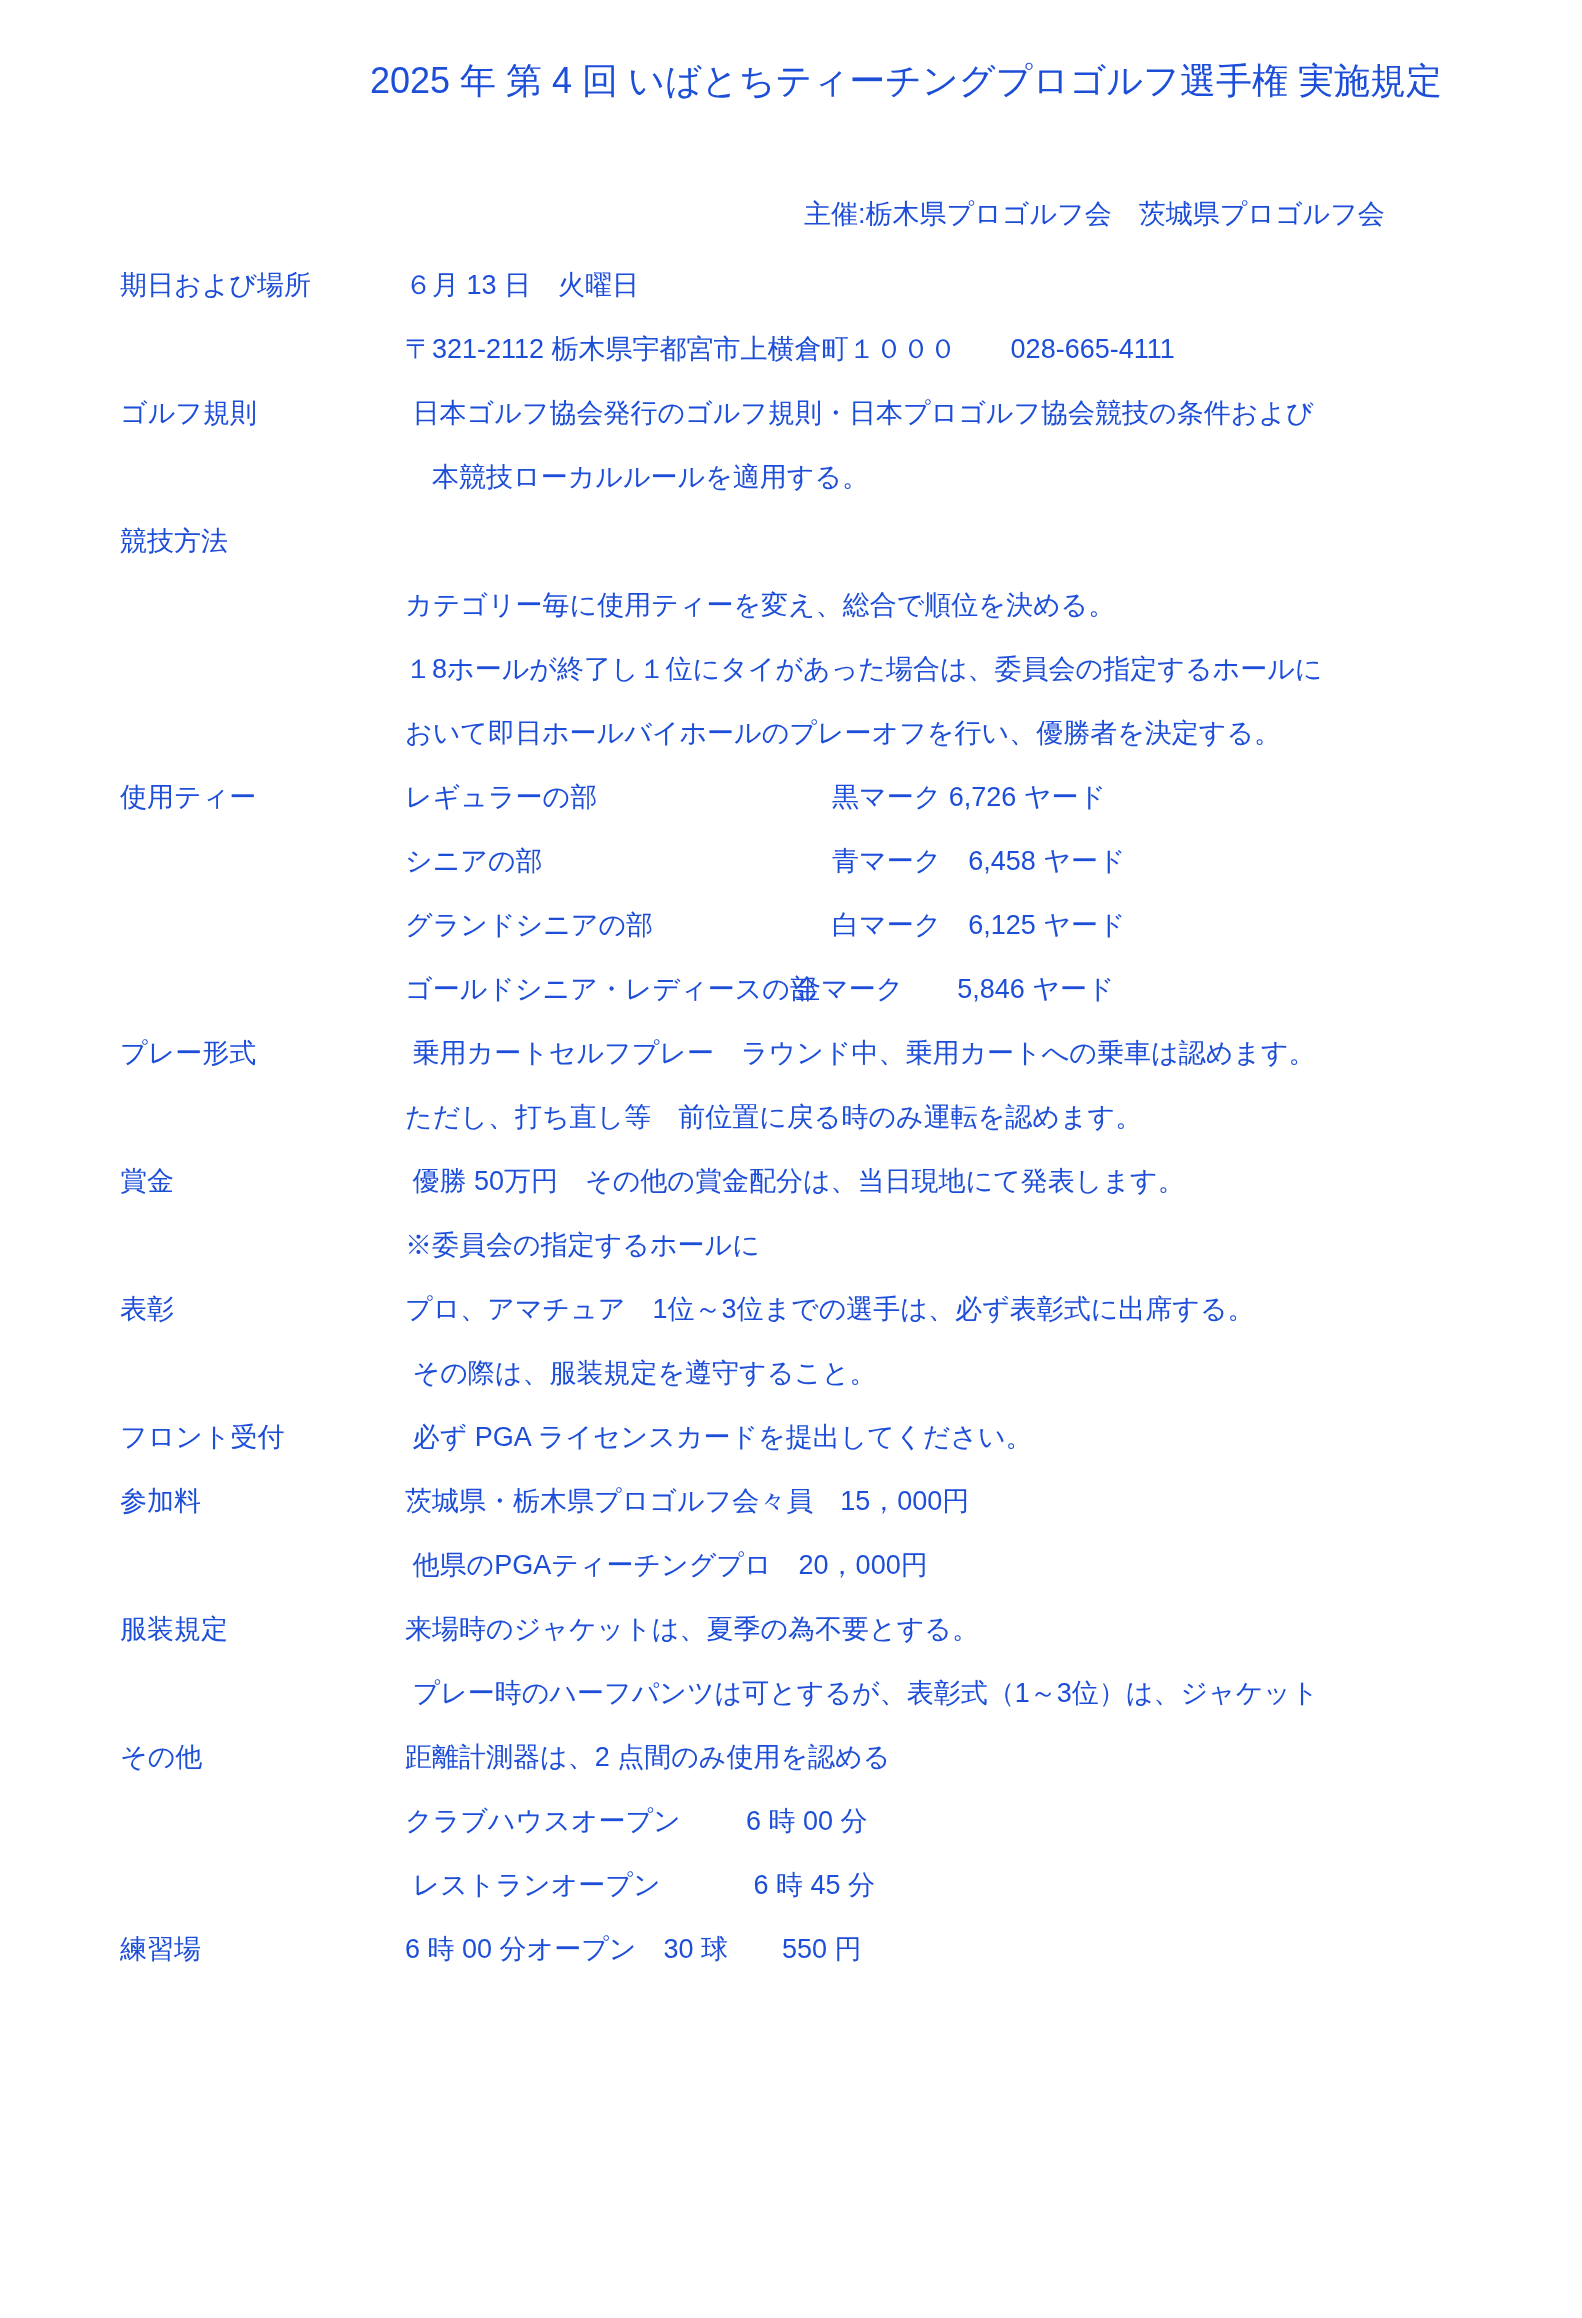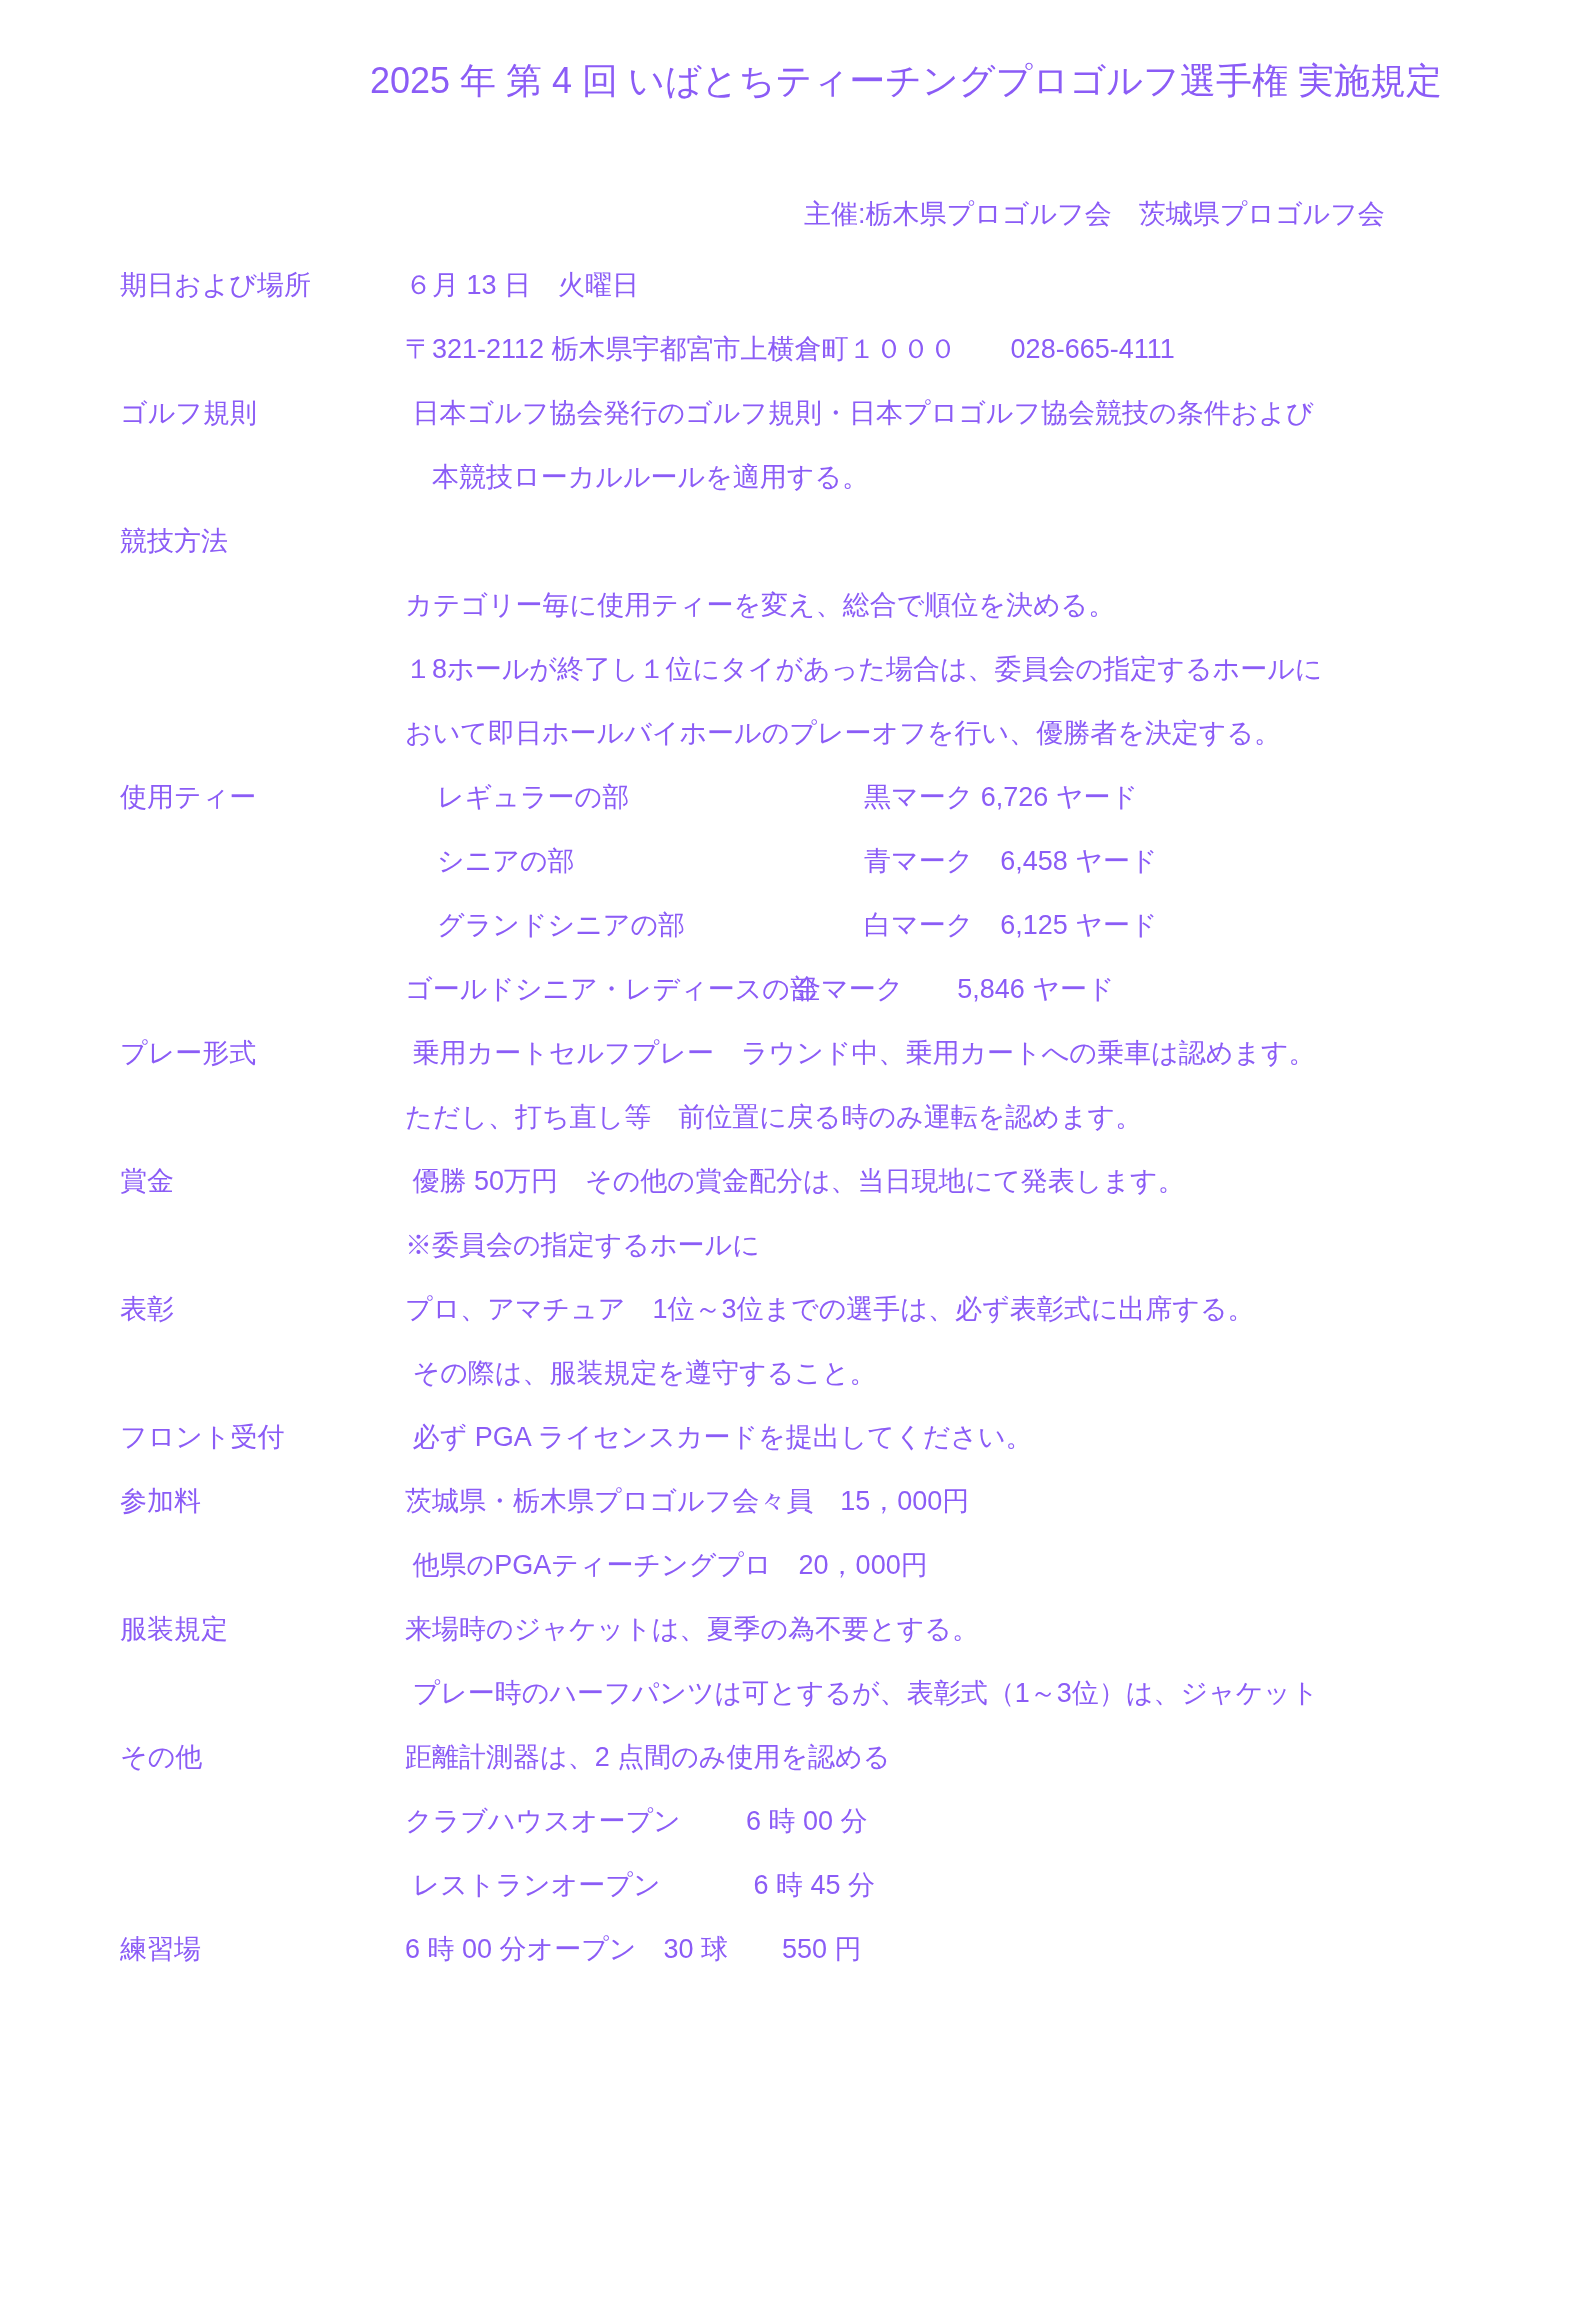--- a/index.html
+++ b/index.html
@@ -1,21 +1,21 @@
 <!DOCTYPE html>
 <html lang="ja" style="font-size:14px"><head>
 <meta charset="utf-8">
 <style>
   html, body { margin: 0; padding: 0; background: #ffffff; }
   .page {
     position: relative;
     width: 1582px;
     height: 2319px;
     background: #ffffff;
-    color: #8b5cf6;
+    color: #1d4ed8;
     font-family: "Liberation Sans", sans-serif;
     overflow: hidden;
   }
   .title {
     position: absolute;
     left: 370px;
     top: 60px;
     font-size: 36px;
     line-height: 1.15;
     white-space: pre;
@@ -43,21 +43,21 @@
     padding-left: 120px;
     box-sizing: border-box;
   }
   .row .lbl {
     flex: none;
     width: 285px;
     white-space: pre;
   }
   .row .c1 { white-space: pre; }
   .row .c2 { white-space: pre; }
-  .row.cols .c1 { flex: none; width: 427px; margin-left: 32px; }
+  .row.cols .c1 { flex: none; width: 427px; }
   .row.cols-tight .c1 { flex: none; width: 389px; }
   .row.cols-time .c1 { flex: none; width: 341px; }
 </style>
 </head>
 <body>
 
 <div class="page">
 
   <div class="title">2025 年 第 4 回 いばとちティーチングプロゴルフ選手権 実施規定</div>
 

